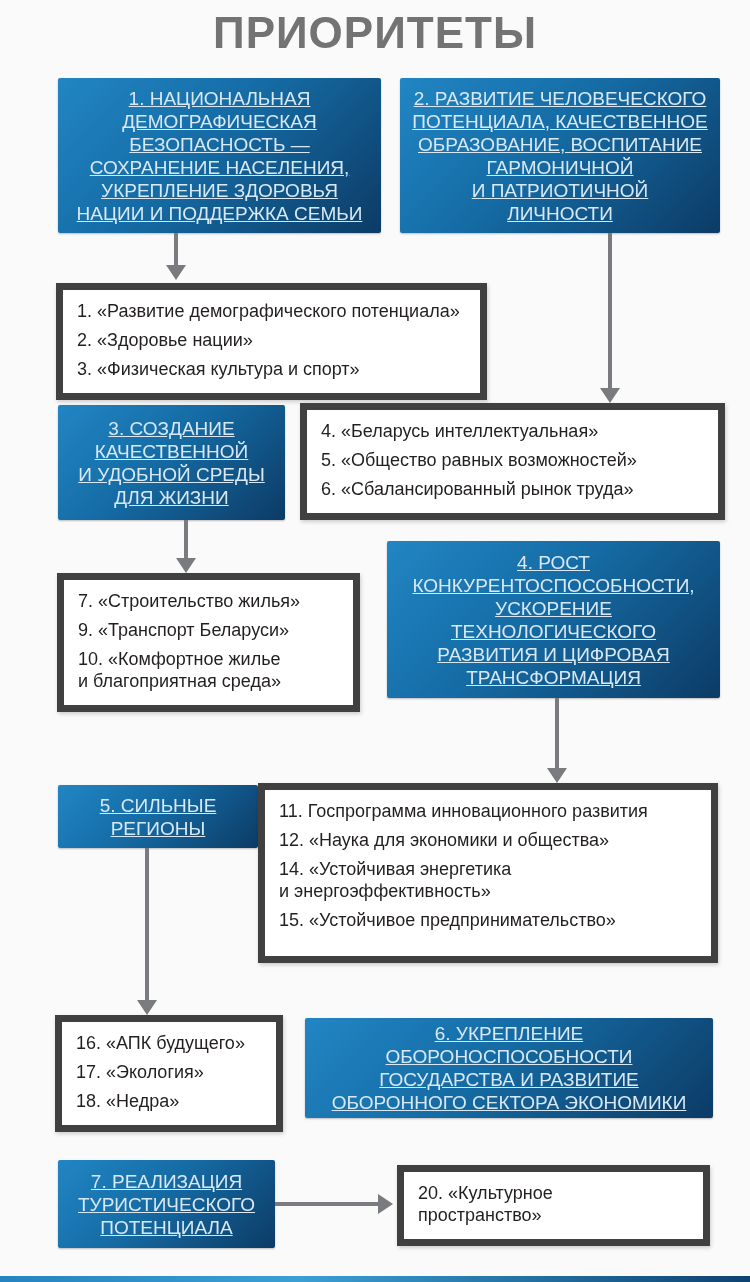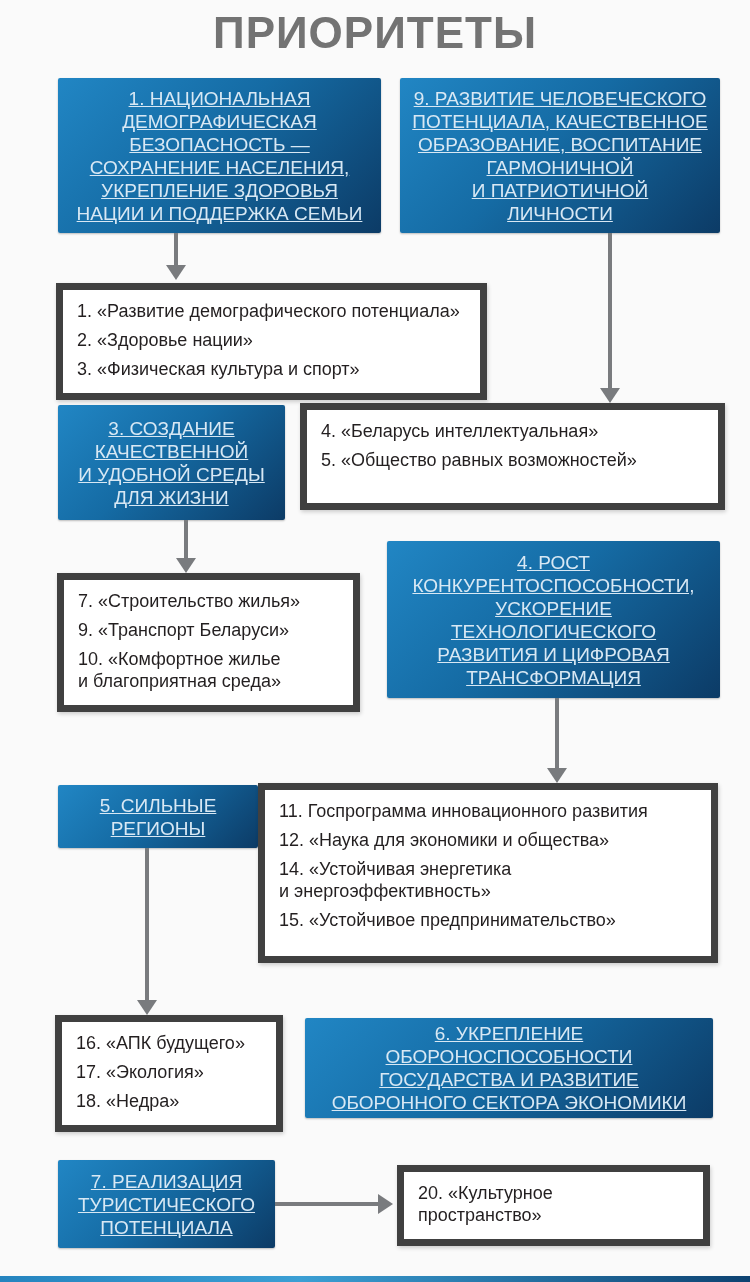--- a/index.html
+++ b/index.html
@@ -87,21 +87,21 @@
 <body>
 
 <div class="title">ПРИОРИТЕТЫ</div>
 
 <div class="block" id="b1">1. НАЦИОНАЛЬНАЯ
 ДЕМОГРАФИЧЕСКАЯ
 БЕЗОПАСНОСТЬ —
 СОХРАНЕНИЕ НАСЕЛЕНИЯ,
 УКРЕПЛЕНИЕ ЗДОРОВЬЯ
 НАЦИИ И ПОДДЕРЖКА СЕМЬИ</div>
-<div class="block" id="b2">9. РАЗВИТИЕ ЧЕЛОВЕЧЕСКОГО
+<div class="block" id="b2">2. РАЗВИТИЕ ЧЕЛОВЕЧЕСКОГО
 ПОТЕНЦИАЛА, КАЧЕСТВЕННОЕ
 ОБРАЗОВАНИЕ, ВОСПИТАНИЕ
 ГАРМОНИЧНОЙ
 И ПАТРИОТИЧНОЙ
 ЛИЧНОСТИ</div>
 <div class="block" id="b3">3. СОЗДАНИЕ
 КАЧЕСТВЕННОЙ
 И УДОБНОЙ СРЕДЫ
 ДЛЯ ЖИЗНИ</div>
 <div class="block" id="b4">4. РОСТ
@@ -129,20 +129,21 @@
 
 <div class="list" id="l1">
   <div class="li">1. «Развитие демографического потенциала»</div>
   <div class="li">2. «Здоровье нации»</div>
   <div class="li">3. «Физическая культура и спорт»</div>
 </div>
 
 <div class="list" id="l2">
   <div class="li">4. «Беларусь интеллектуальная»</div>
   <div class="li">5. «Общество равных возможностей»</div>
+  <div class="li">6. «Сбалансированный рынок труда»</div>
 </div>
 
 <div class="list" id="l3">
   <div class="li">7. «Строительство жилья»</div>
   <div class="li">9. «Транспорт Беларуси»</div>
   <div class="li">10. «Комфортное жилье
 и благоприятная среда»</div>
 </div>
 
 <div class="list" id="l4">

